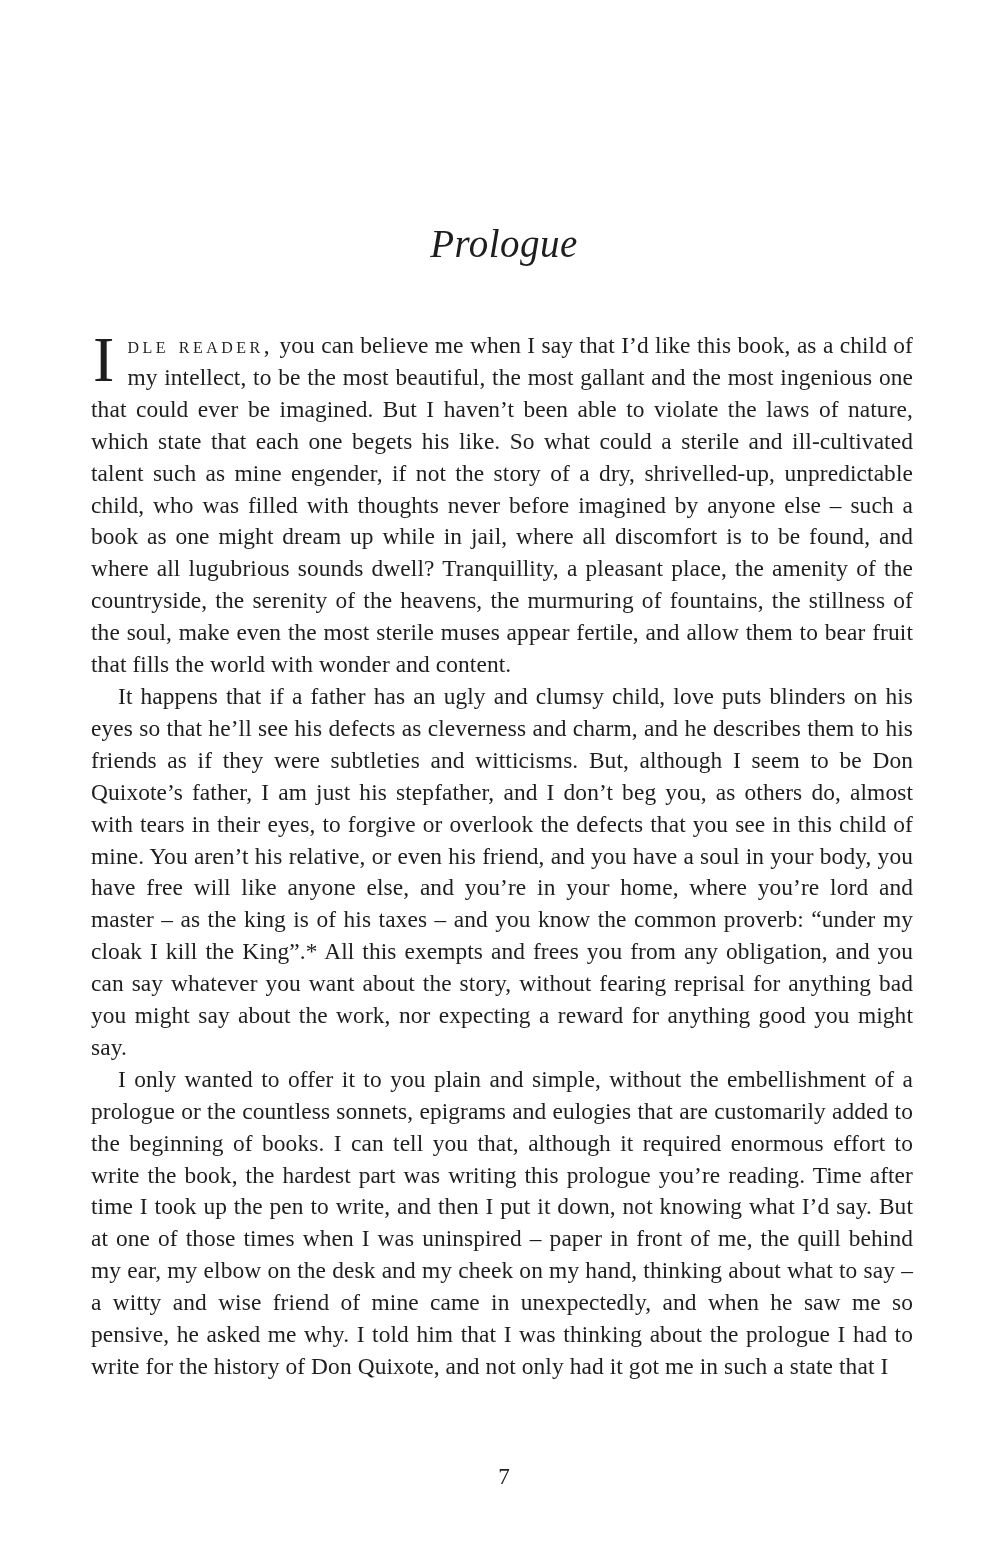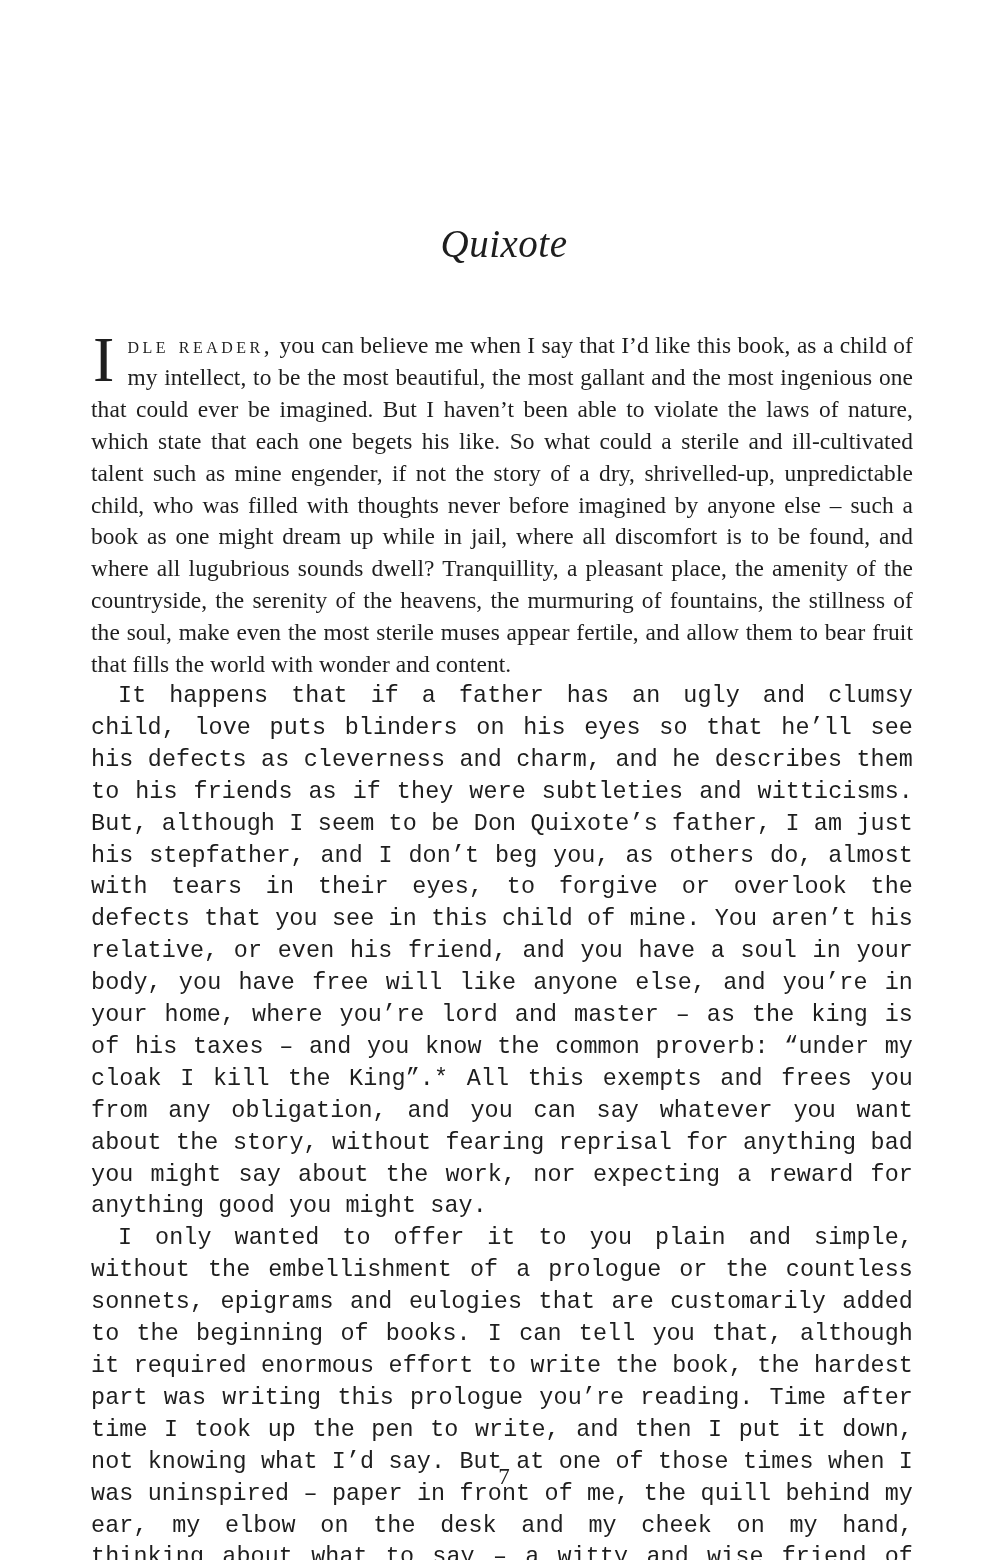--- a/index.html
+++ b/index.html
@@ -36,21 +36,20 @@
     font-size: 23.4px;
     line-height: 31.9px;
     text-align: justify;
     letter-spacing: 0.1px;
   }
   .body-text p {
     margin: 0;
   }
   .para-indent {
     text-indent: 27px;
-    font-family: Liberation Mono, monospace;
   }
   .dropcap {
     float: left;
     font-size: 64px;
     line-height: 52px;
     padding: 4px 13px 0 2px;
   }
   .smallcaps {
     font-variant: small-caps;
     letter-spacing: 3.5px;
@@ -62,21 +61,21 @@
     width: 100%;
     text-align: center;
     font-size: 23px;
   }
 </style>
 </head>
 <body>
 
 <div class="page">
 
-  <h1 class="chapter-title">Quixote</h1>
+  <h1 class="chapter-title">Prologue</h1>
 
   <div class="body-text">
 
     <p class="para-opening"><span class="dropcap">I</span><span class="smallcaps">dle reader,</span> <span>you can believe me when I say that I’d like this book, as a child of my intellect, to be the most beautiful, the most gallant and the most ingenious one that could ever be imagined. But I haven’t been able to violate the laws of nature, which state that each one begets his like. So what could a sterile and ill-cultivated talent such as mine engender, if not the story of a dry, shrivelled-up, unpredictable child, who was filled with thoughts never before imagined by anyone else – such a book as one might dream up while in jail, where all discomfort is to be found, and where all lugubrious sounds dwell? Tranquillity, a pleasant place, the amenity of the countryside, the serenity of the heavens, the murmuring of fountains, the stillness of the soul, make even the most sterile muses appear fertile, and allow them to bear fruit that fills the world with wonder and content.</span></p>
 
     <p class="para-indent">It happens that if a father has an ugly and clumsy child, love puts blinders on his eyes so that he’ll see his defects as cleverness and charm, and he describes them to his friends as if they were subtleties and witticisms. But, although I seem to be Don Quixote’s father, I am just his stepfather, and I don’t beg you, as others do, almost with tears in their eyes, to forgive or overlook the defects that you see in this child of mine. You aren’t his relative, or even his friend, and you have a soul in your body, you have free will like anyone else, and you’re in your home, where you’re lord and master – as the king is of his taxes – and you know the common proverb: “under my cloak I kill the King”.* All this exempts and frees you from any obligation, and you can say whatever you want about the story, without fearing reprisal for anything bad you might say about the work, nor expecting a reward for anything good you might say.</p>
 
     <p class="para-indent">I only wanted to offer it to you plain and simple, without the embellishment of a prologue or the countless sonnets, epigrams and eulogies that are customarily added to the beginning of books. I can tell you that, although it required enormous effort to write the book, the hardest part was writing this prologue you’re reading. Time after time I took up the pen to write, and then I put it down, not knowing what I’d say. But at one of those times when I was uninspired – paper in front of me, the quill behind my ear, my elbow on the desk and my cheek on my hand, thinking about what to say – a witty and wise friend of mine came in unexpectedly, and when he saw me so pensive, he asked me why. I told him that I was thinking about the prologue I had to write for the history of Don Quixote, and not only had it got me in such a state that I</p>
 
   </div>

